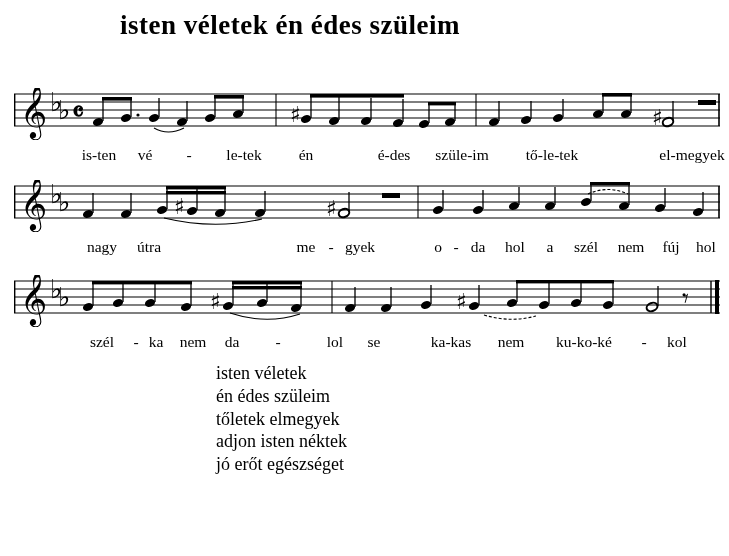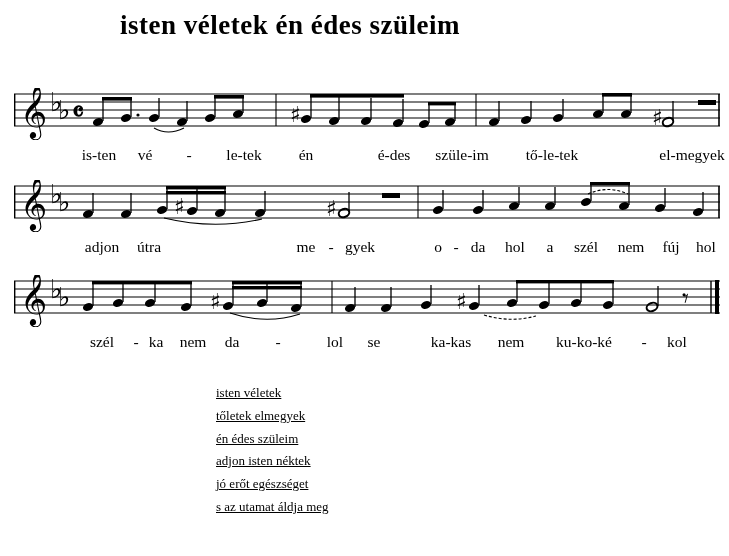--- a/index.html
+++ b/index.html
@@ -50,25 +50,24 @@
     white-space: nowrap;
   }
   .lyric-row span {
     position: absolute;
     top: 0;
     transform: translateX(-50%);
   }
   .verse {
     position: absolute;
     left: 216px;
-    top: 382px;
+    top: 362px;
     font-family: "Liberation Serif", serif;
-    font-size: 13px;
+    font-size: 18px;
     line-height: 22.8px;
-    text-decoration: underline;
   }
   .verse div {
     white-space: nowrap;
   }
 </style>
 </head>
 <body>
 
 <div id="sheet">
 
@@ -243,21 +242,21 @@
           <g>
             <ellipse cx="646" cy="28" rx="5.2" ry="3.8" transform="rotate(-20 646 28)" stroke="none"></ellipse>
             <line x1="651" y1="27" x2="651" y2="8" stroke-width="1.3"></line>
             <ellipse cx="684" cy="32" rx="5.2" ry="3.8" transform="rotate(-20 684 32)" stroke="none"></ellipse>
             <line x1="689" y1="31" x2="689" y2="12" stroke-width="1.3"></line>
           </g>
         </g>
       </svg>
     </div>
     <div class="lyric-row" style="top:58px;">
-      <span style="left:88px">adjon</span>
+      <span style="left:88px">nagy</span>
       <span style="left:135px">útra</span>
       <span style="left:292px">me</span>
       <span style="left:317px">-</span>
       <span style="left:346px">gyek</span>
       <span style="left:424px">o</span>
       <span style="left:442px">-</span>
       <span style="left:464px">da</span>
       <span style="left:501px">hol</span>
       <span style="left:536px">a</span>
       <span style="left:572px">szél</span>
@@ -354,20 +353,19 @@
       <span style="left:437px">ka-kas</span>
       <span style="left:497px">nem</span>
       <span style="left:570px">ku-ko-ké</span>
       <span style="left:630px">-</span>
       <span style="left:663px">kol</span>
     </div>
   </div>
 
   <div class="verse">
     <div>isten véletek</div>
+    <div>én édes szüleim</div>
     <div>tőletek elmegyek</div>
-    <div>én édes szüleim</div>
     <div>adjon isten néktek</div>
     <div>jó erőt egészséget</div>
-    <div>s az utamat áldja meg</div>
   </div>
 
 </div>
 
 </body></html>

